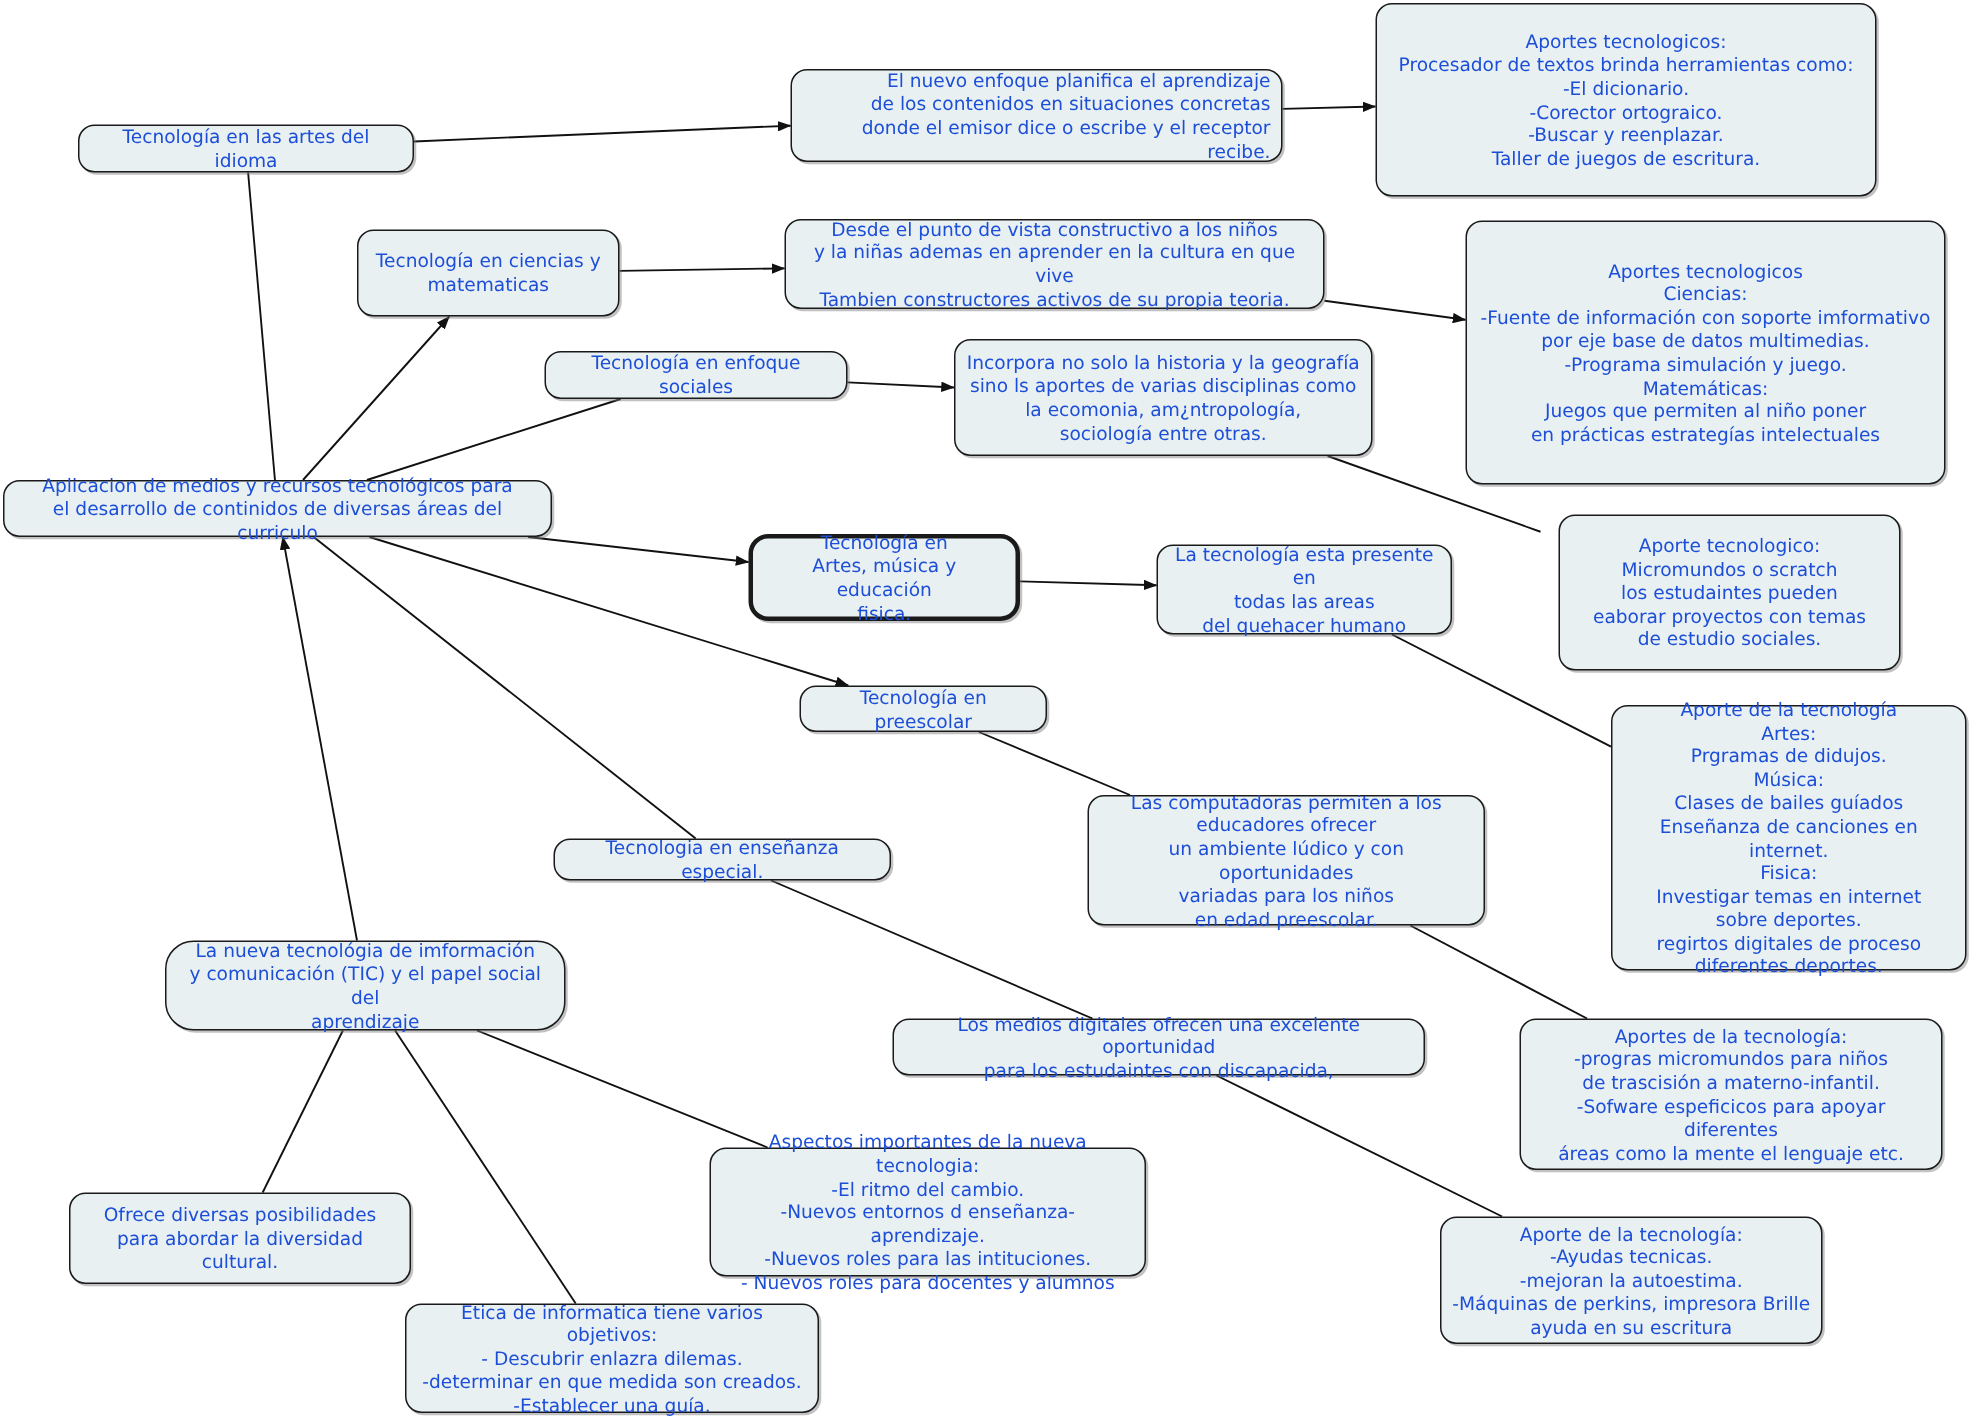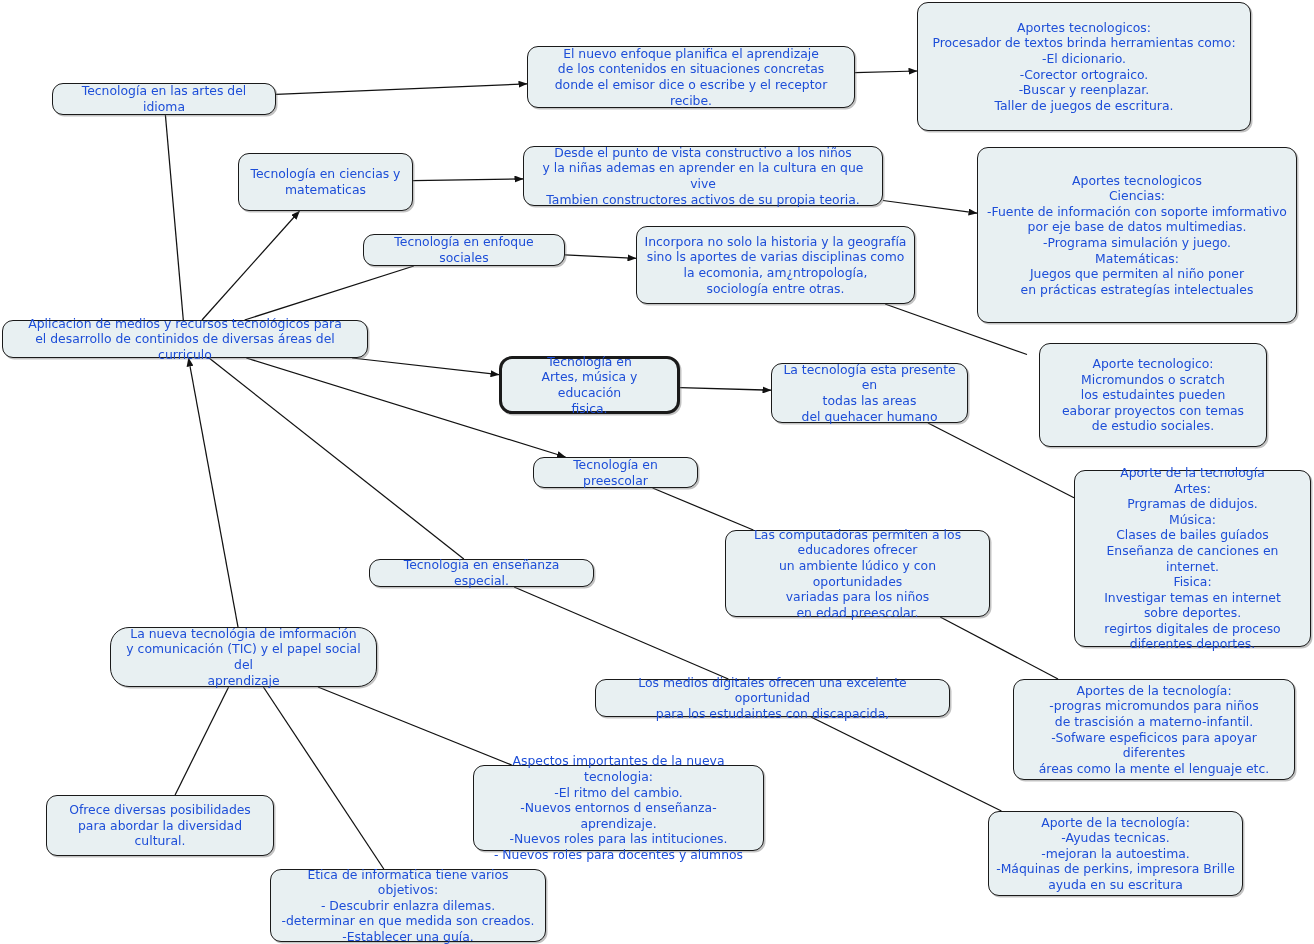--- a/index.html
+++ b/index.html
@@ -77,21 +77,21 @@
         <line x1="940.2" y1="617.0" x2="1058.0" y2="679.0"></line>
         <line x1="811.0" y1="717.0" x2="1001.4" y2="811.0"></line>
         <line x1="238.0" y1="627.0" x2="188.5" y2="358.0" marker-end="url(#arrowhead)"></line>
         <line x1="228.6" y1="687.0" x2="175.1" y2="795.0"></line>
         <line x1="263.4" y1="687.0" x2="383.8" y2="869.0"></line>
         <line x1="318.0" y1="687.0" x2="511.7" y2="765.0"></line>
       </g>
   </svg>
   <div id="node-layer">
       <div class="node" style="left: 52px; top: 83px; width: 224px; height: 32px;"><span>Tecnología en las artes del idioma</span></div>
-      <div class="node" style="left: 527px; top: 46px; width: 328px; height: 62px;"><span>El nuevo enfoque planifica el aprendizaje
+      <div class="node" style="left: 527px; top: 46px; width: 328px; height: 62px; text-align: right;"><span>El nuevo enfoque planifica el aprendizaje
 de los contenidos en situaciones concretas
 donde el emisor dice o escribe y el receptor recibe.</span></div>
       <div class="node" style="left: 917px; top: 2px; width: 334px; height: 129px;"><span>Aportes tecnologicos:
 Procesador de textos brinda herramientas como:
 -El dicionario.
 -Corector ortograico.
 -Buscar y reenplazar.
 Taller de juegos de escritura.</span></div>
       <div class="node" style="left: 238px; top: 153px; width: 175px; height: 58px;"><span>Tecnología en ciencias y
 matematicas</span></div>
@@ -142,21 +142,21 @@
 variadas para los niños
 en edad preescolar.</span></div>
       <div class="node" style="left: 369px; top: 559px; width: 225px; height: 28px;"><span>Tecnologia en enseñanza especial.</span></div>
       <div class="node" style="left: 595px; top: 679px; width: 355px; height: 38px;"><span>Los medios digitales ofrecen una excelente oportunidad
 para los estudaintes con discapacida,</span></div>
       <div class="node" style="left: 1013px; top: 679px; width: 282px; height: 101px;"><span>Aportes de la tecnología:
 -progras micromundos para niños
 de trascisión a materno-infantil.
 -Sofware espeficicos para apoyar diferentes
 áreas como la mente el lenguaje etc.</span></div>
-      <div class="node" style="left: 960px; top: 811px; width: 255px; height: 85px; margin-left: 28px;"><span>Aporte de la tecnología:
+      <div class="node" style="left: 960px; top: 811px; width: 255px; height: 85px;"><span>Aporte de la tecnología:
 -Ayudas tecnicas.
 -mejoran la autoestima.
 -Máquinas de perkins, impresora Brille
 ayuda en su escritura</span></div>
       <div class="node" style="left: 110px; top: 627px; width: 267px; height: 60px; border-radius: 19px;"><span>La nueva tecnológia de imformación
 y comunicación (TIC) y el papel social del
 aprendizaje</span></div>
       <div class="node" style="left: 46px; top: 795px; width: 228px; height: 61px;"><span>Ofrece diversas posibilidades
 para abordar la diversidad cultural.</span></div>
       <div class="node" style="left: 473px; top: 765px; width: 291px; height: 86px;"><span>Aspectos importantes de la nueva tecnologia:

